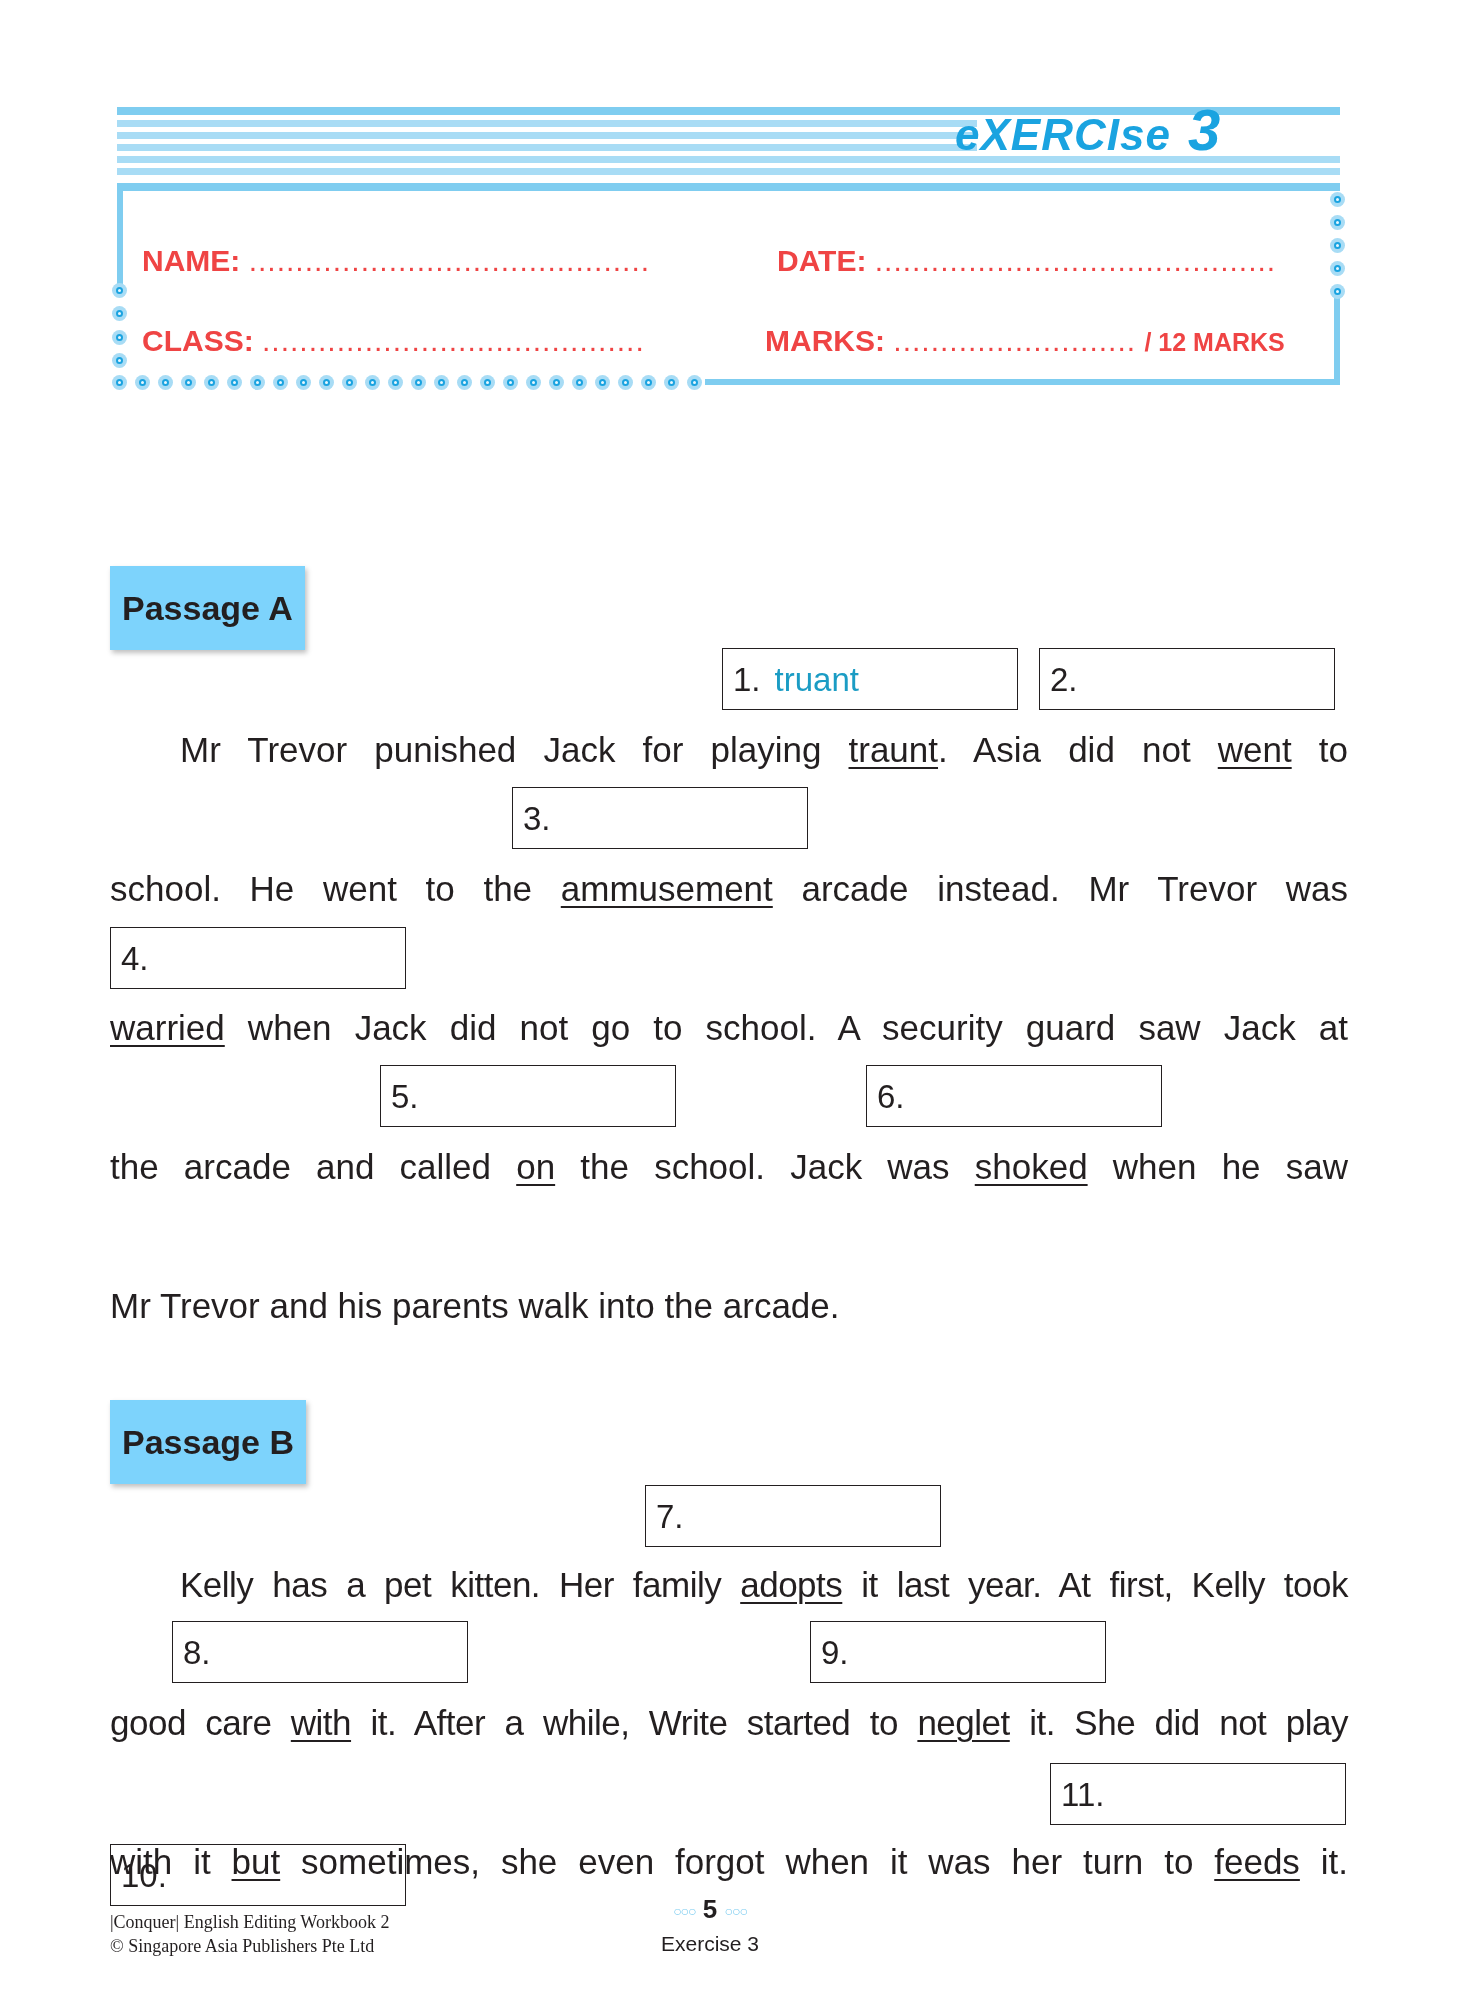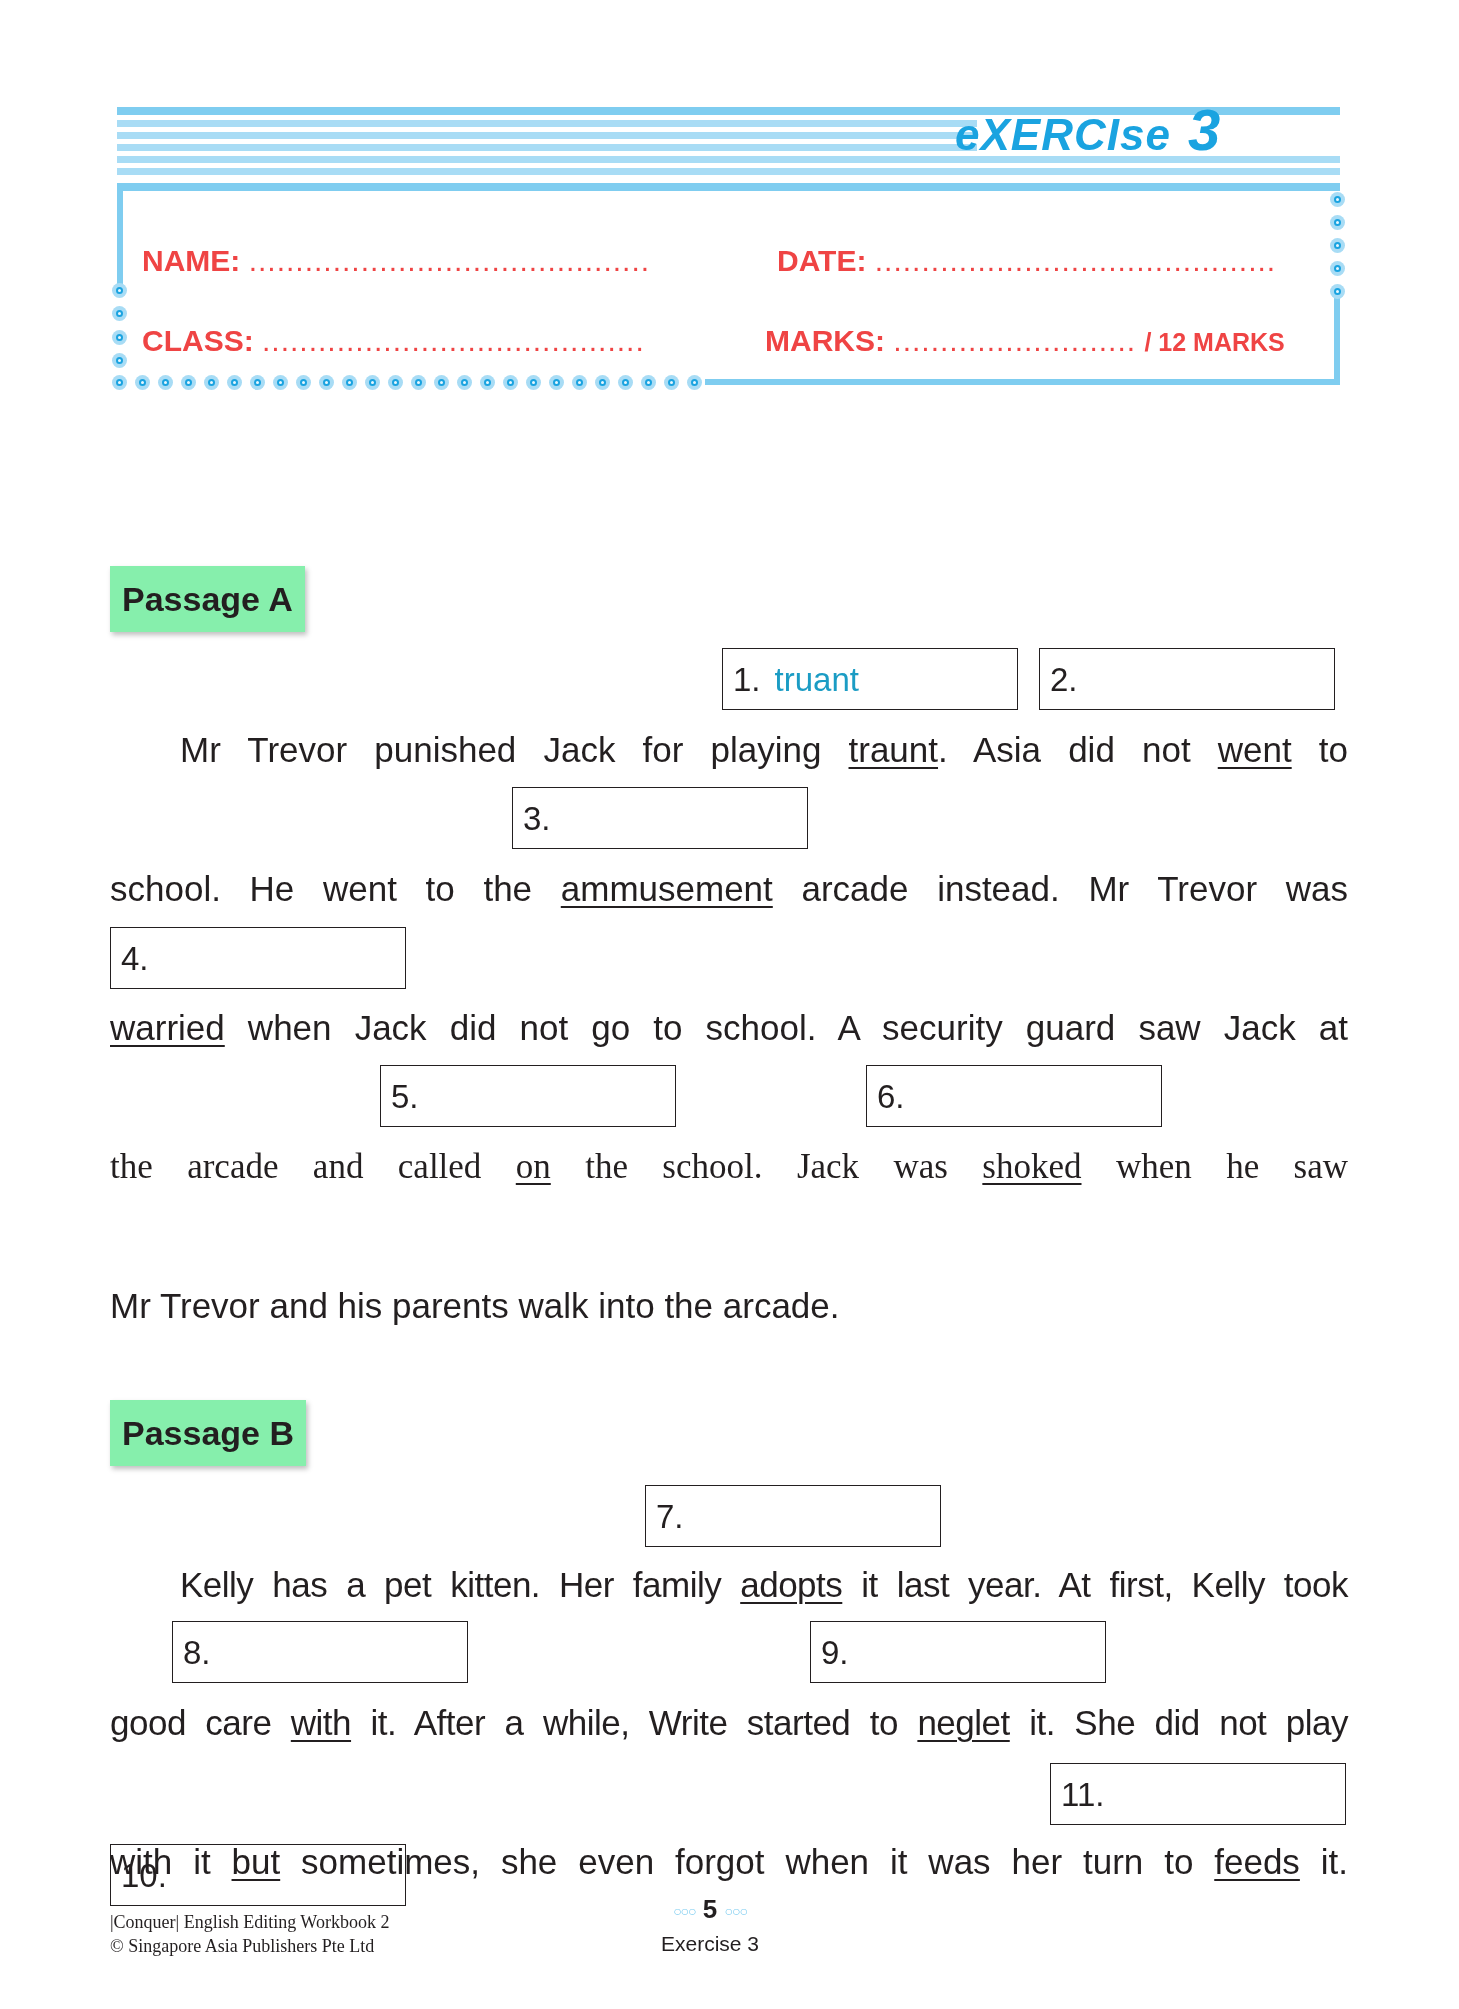--- a/index.html
+++ b/index.html
@@ -22,21 +22,21 @@
 
   .form-label { font-size:30px; font-weight:bold; color:#ef4444; white-space:nowrap; }
   .form-label .dots { font-weight:normal; letter-spacing:1px; }
   .form-label .marks { font-size:25px; }
 
   
   .instructions { left:110px; top:432px; width:1238px; font-size:36px; font-weight:bold; color:#0f5a78; line-height:50px; }
   .instructions .line1 { display:block; text-align:justify; text-align-last:justify; letter-spacing:1.5px; }
 
   
-  .badge { background:#86efac; box-shadow:2px 3px 5px rgba(0,0,0,0.25); font-size:34px; font-weight:bold; padding:3px 12px; height:60px; line-height:60px; color:#231f20; white-space:nowrap; }
+  .badge { background:#7dd3fc; box-shadow:2px 3px 5px rgba(0,0,0,0.25); font-size:34px; font-weight:bold; padding:12px 12px; height:60px; line-height:60px; color:#231f20; white-space:nowrap; }
 
   
   .box { width:296px; height:62px; border:1.5px solid #231f20; box-sizing:border-box; font-size:33px; line-height:62px; padding-left:10px; white-space:nowrap; background:#fff; }
   .box .answer { color:#1b9cc4; margin-left:14px; }
 
   
   .line { left:110px; width:1238px; font-size:35px; line-height:44px; white-space:nowrap; color:#231f20; }
   .line.just { text-align:justify; text-align-last:justify; white-space:normal; }
   .line.indent { left:180px; width:1168px; }
   .u { text-decoration:underline; text-underline-offset:5px; text-decoration-thickness:2px; }
@@ -158,21 +158,21 @@
   <span class="u">warried</span><span> when Jack did not go to school. A security guard saw Jack at</span>
 </div>
 
 <div class="abs box" style="left:380px;top:1065px;">
   <span>5.</span>
 </div>
 <div class="abs box" style="left:866px;top:1065px;">
   <span>6.</span>
 </div>
 
-<div class="abs line just" style="top:1145px;font-family:Liberation Serif, serif;">
+<div class="abs line just" style="top:1145px;">
   <span>the arcade and called </span><span class="u">on</span><span> the school. Jack was </span><span class="u">shoked</span><span> when he saw</span>
 </div>
 
 <div class="abs line" style="top:1284px;">
   <span>Mr Trevor and his parents walk into the arcade.</span>
 </div>
 
 <div class="abs badge" style="left:110px;top:1400px;">Passage B</div>
 
 <div class="abs box" style="left:645px;top:1485px;">

